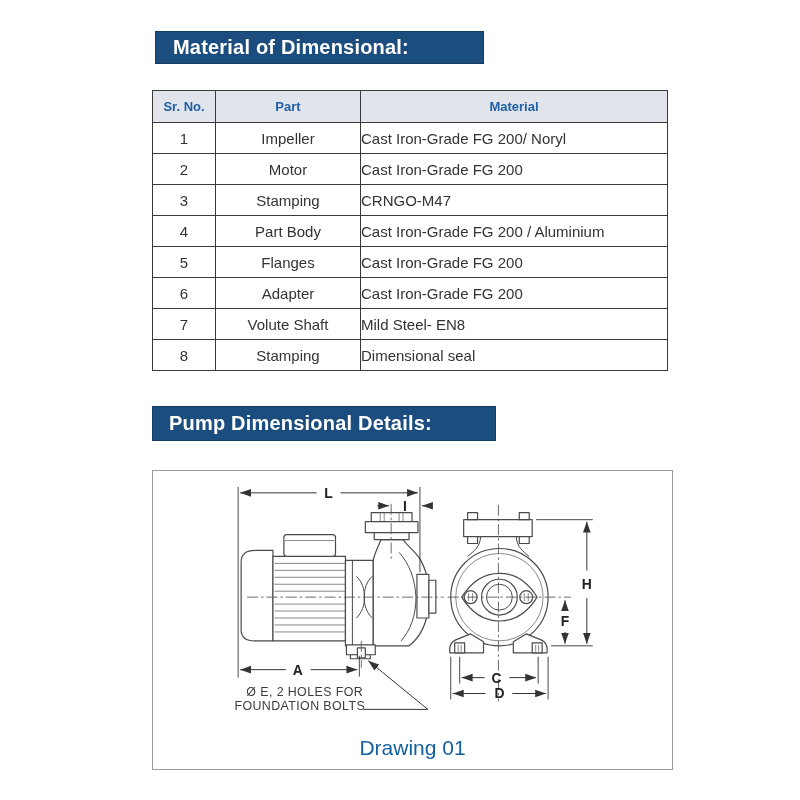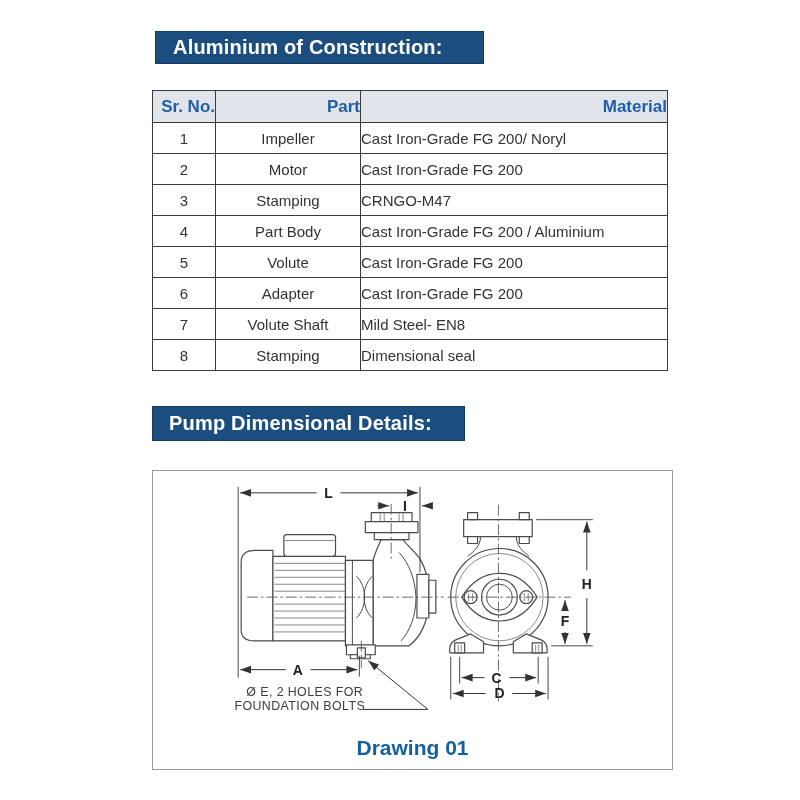--- a/index.html
+++ b/index.html
@@ -3,58 +3,58 @@
 <meta charset="utf-8">
 <style>
   html,body{margin:0;padding:0;background:#fff;}
   .page{position:relative;width:800px;height:800px;background:#ffffff;
         font-family:"Liberation Sans",sans-serif;overflow:hidden;}
 
   .title-bar{position:absolute;background:#1b4e7f;border:1px solid #143c63;
              color:#fff;font-weight:bold;font-size:20px;line-height:31px;
              padding-left:17px;box-sizing:border-box;letter-spacing:.2px;}
   #bar-materials{left:155px;top:31px;width:329px;height:33px;}
-  #bar-dimensions{left:152px;top:406px;width:313px;height:35px;line-height:33px;padding-left:16px;}
+  #bar-dimensions{left:152px;top:406px;width:344px;height:35px;line-height:33px;padding-left:16px;}
 
   table.mat{position:absolute;left:152px;top:90px;width:515px;
             border-collapse:collapse;table-layout:fixed;
             font-size:15px;color:#333;}
   table.mat th,table.mat td{border:1px solid #3a3a3a;box-sizing:border-box;
             height:31px;padding:0;white-space:nowrap;overflow:hidden;}
   table.mat th{height:32px;background:#e1e5eb;color:#1e5fa5;
-            font-weight:bold;text-align:right;font-size:17px;}
+            font-weight:bold;text-align:center;font-size:13px;}
   col.c-sr{width:63px;} col.c-part{width:145px;} col.c-mat{width:307px;}
   td.sr{text-align:center;}
   td.part{padding-left:40px;text-align:center;}
   td.mat{padding-left:11px;text-align:left;}
 
   .drawing-box{position:absolute;left:152px;top:470px;width:521px;height:300px;
                border:1.5px solid #9c9c9c;box-sizing:border-box;background:#fff;}
   .drawing-box svg{position:absolute;left:0;top:0;width:100%;height:100%;}
   .caption{position:absolute;left:0;bottom:9px;width:100%;text-align:center;
-           color:#15609f;font-weight:bold;font-size:21px;}
+           color:#15609f;font-weight:normal;font-size:21px;}
 
   
   .shape{fill:#ffffff;stroke:#4a4a4a;stroke-width:1.2;stroke-linejoin:round;}
   .detail{fill:none;stroke:#4a4a4a;stroke-width:1;}
   .thin{stroke:#6a6a6a;stroke-width:.8;fill:none;}
   .cl{stroke:#5a5a5a;stroke-width:.9;fill:none;stroke-dasharray:11 3 2.5 3;}
   .ext{stroke:#333;stroke-width:.9;fill:none;}
   .dim{stroke:#333;stroke-width:1;fill:none;}
   .dlabel{font-family:"Liberation Sans",sans-serif;font-size:14px;font-weight:600;
           fill:#222;text-anchor:middle;}
   .note{font-family:"Liberation Sans",sans-serif;font-size:12.5px;fill:#3c3c3c;
         text-anchor:middle;letter-spacing:.4px;}
 </style>
 </head>
 <body>
 
 <div class="page">
 
-  <div class="title-bar" id="bar-materials">Aluminium of Construction:</div>
+  <div class="title-bar" id="bar-materials">Material of Dimensional:</div>
 
   <table class="mat">
     <colgroup>
         <col class="c-sr">
         <col class="c-part">
         <col class="c-mat">
       </colgroup>
     <thead>
       <tr>
         <th>Sr. No.</th>
@@ -78,21 +78,21 @@
         <td class="part">Stamping</td>
         <td class="mat">CRNGO-M47</td>
       </tr>
       <tr>
         <td class="sr">4</td>
         <td class="part">Part Body</td>
         <td class="mat">Cast Iron-Grade FG 200 / Aluminium</td>
       </tr>
       <tr>
         <td class="sr">5</td>
-        <td class="part">Volute</td>
+        <td class="part">Flanges</td>
         <td class="mat">Cast Iron-Grade FG 200</td>
       </tr>
       <tr>
         <td class="sr">6</td>
         <td class="part">Adapter</td>
         <td class="mat">Cast Iron-Grade FG 200</td>
       </tr>
       <tr>
         <td class="sr">7</td>
         <td class="part">Volute Shaft</td>

